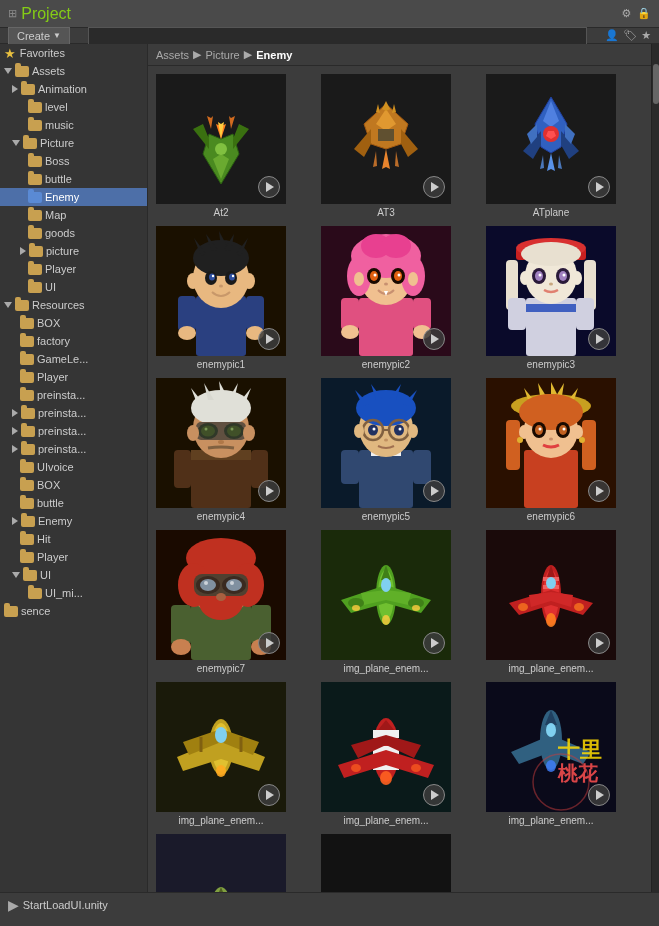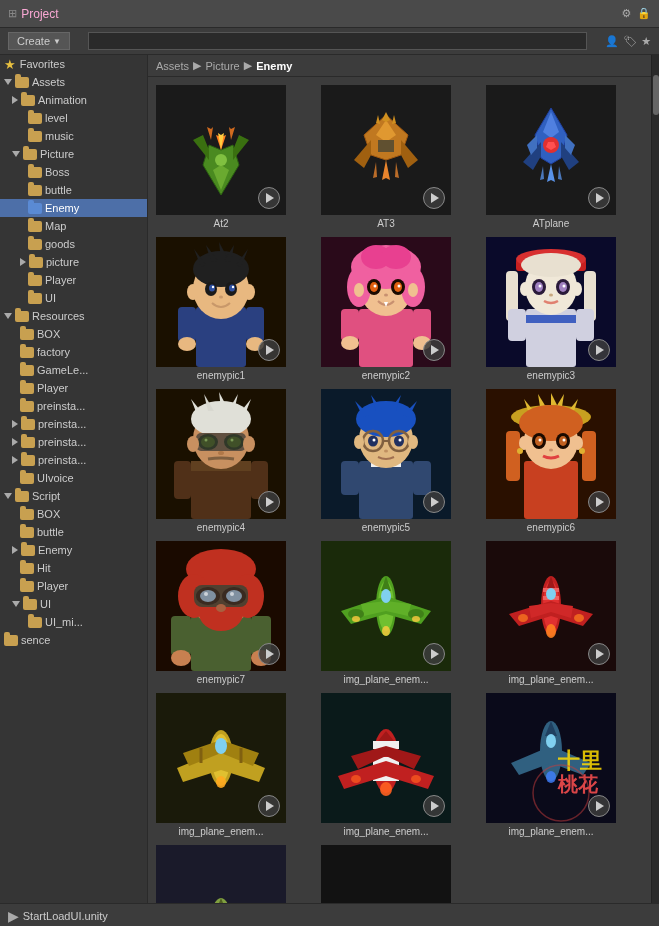--- a/index.html
+++ b/index.html
@@ -16,34 +16,34 @@
     
     .top-bar {
       background: #4a4a4a;
       height: 28px;
       display: flex;
       align-items: center;
       padding: 0 8px;
       border-bottom: 1px solid #2a2a2a;
     }
     .top-bar-title {
-      color: #f9a8d4;
-      font-size: 12px;
+      color: #84cc16;
+      font-size: 16px;
       margin-left: 4px;
     }
     .top-bar-icons {
       margin-left: auto;
       display: flex;
       gap: 6px;
     }
 
     
     .toolbar {
       background: #3c3c3c;
-      height: 27px;
+      height: 16px;
       display: flex;
       align-items: center;
       padding: 0 8px;
       gap: 18px;
       border-bottom: 1px solid #2a2a2a;
     }
     .create-btn {
       background: #555;
       border: 1px solid #666;
       color: #ccc;
@@ -416,25 +416,20 @@
       <span class="folder-icon"></span>
       <span>preinsta...</span>
     </div>
 
     <div class="sidebar-item">
       <span style="margin-left:16px;"></span>
       <span class="folder-icon"></span>
       <span>UIvoice</span>
     </div>
 
-    <div class="sidebar-item">
-      <span class="triangle open"></span>
-      <span class="folder-icon"></span>
-      <span>Script</span>
-    </div>
 
     <div class="sidebar-item">
       <span style="margin-left:16px;"></span>
       <span class="folder-icon"></span>
       <span>BOX</span>
     </div>
 
     <div class="sidebar-item">
       <span style="margin-left:16px;"></span>
       <span class="folder-icon"></span>

